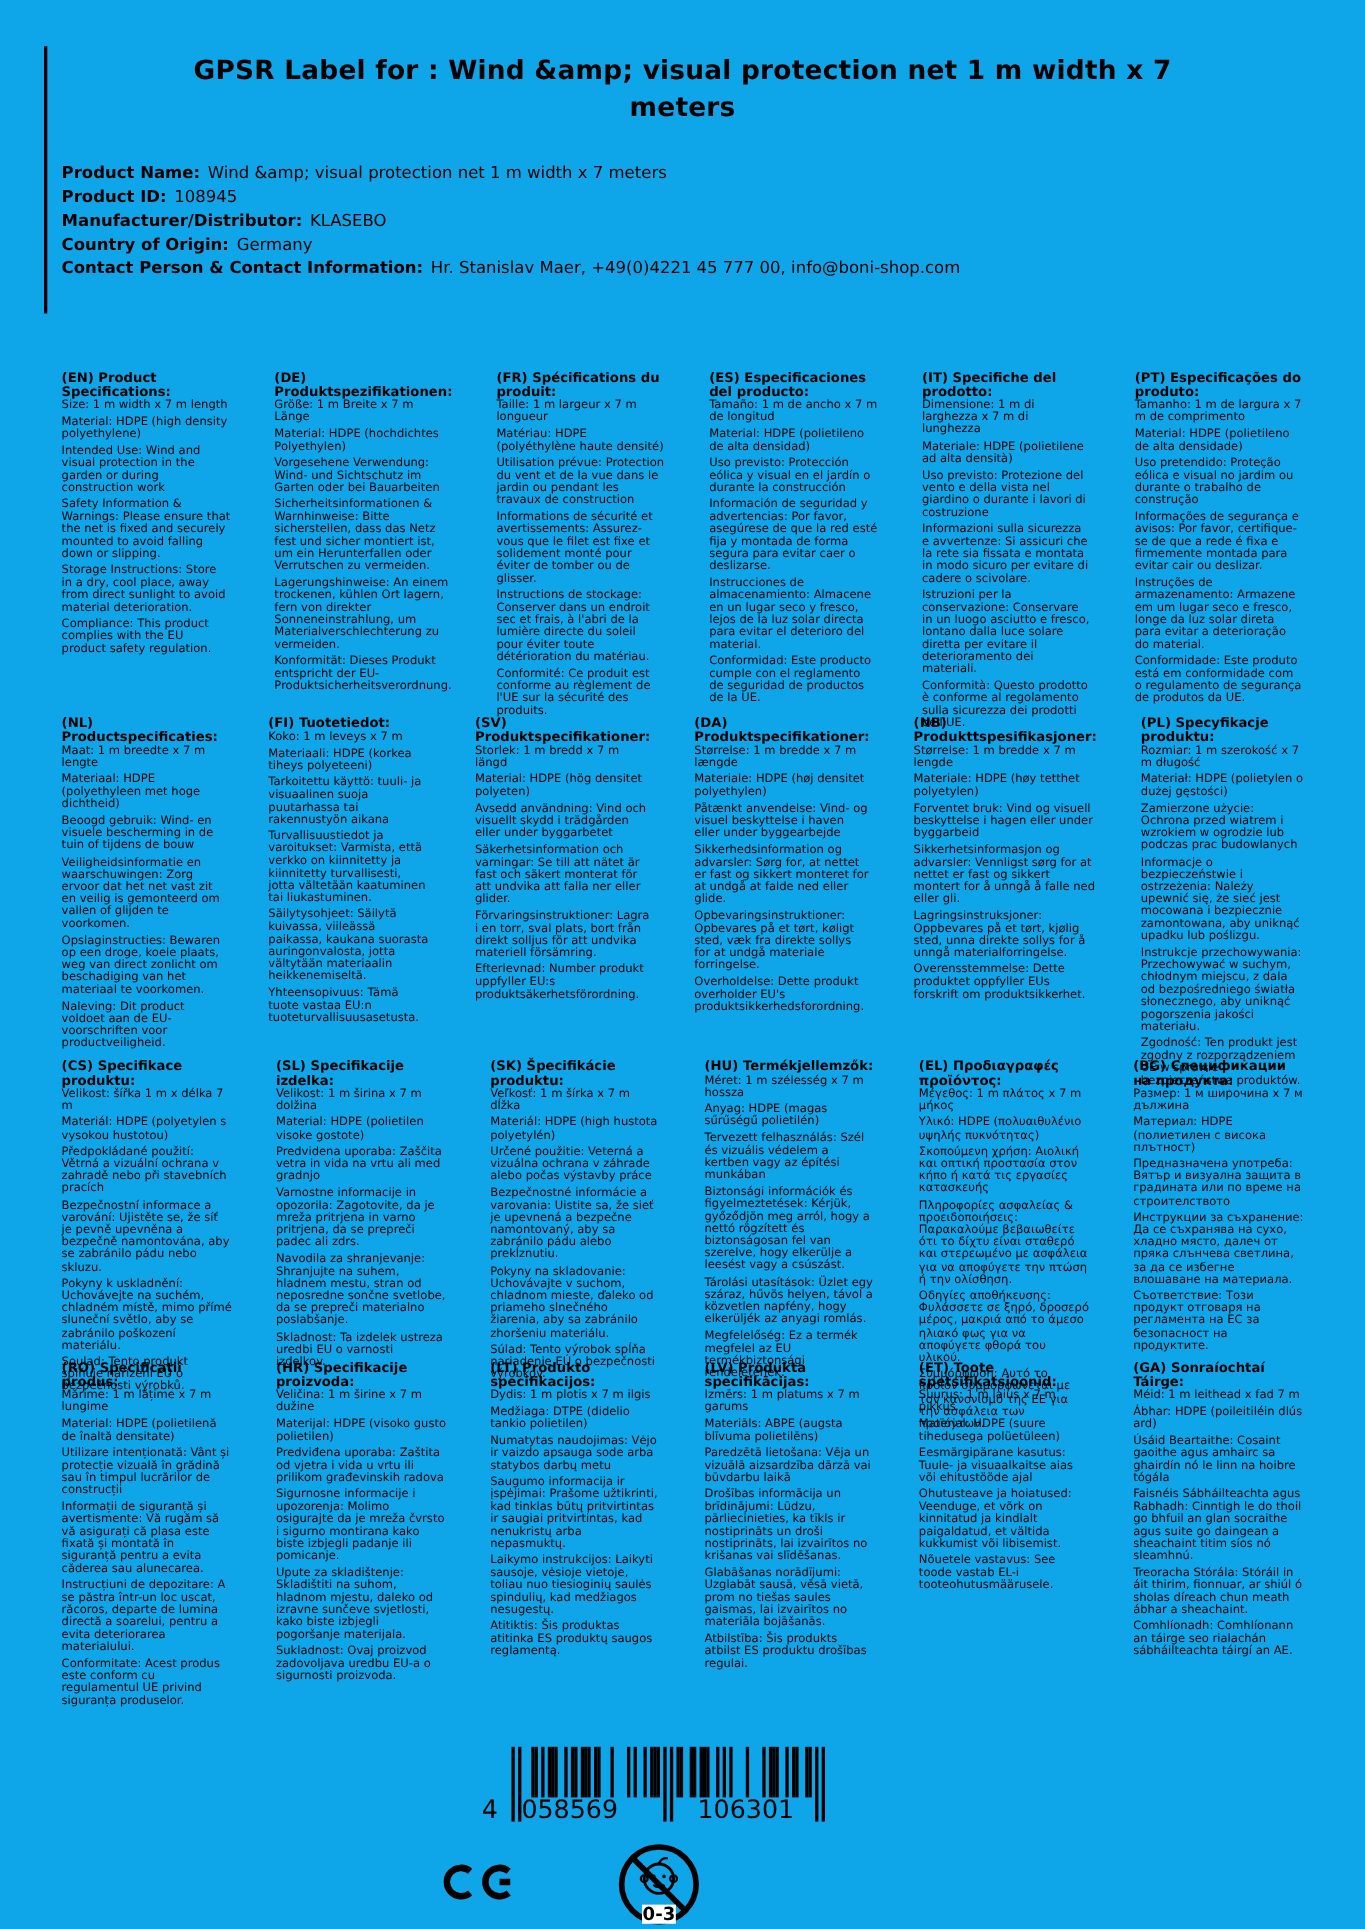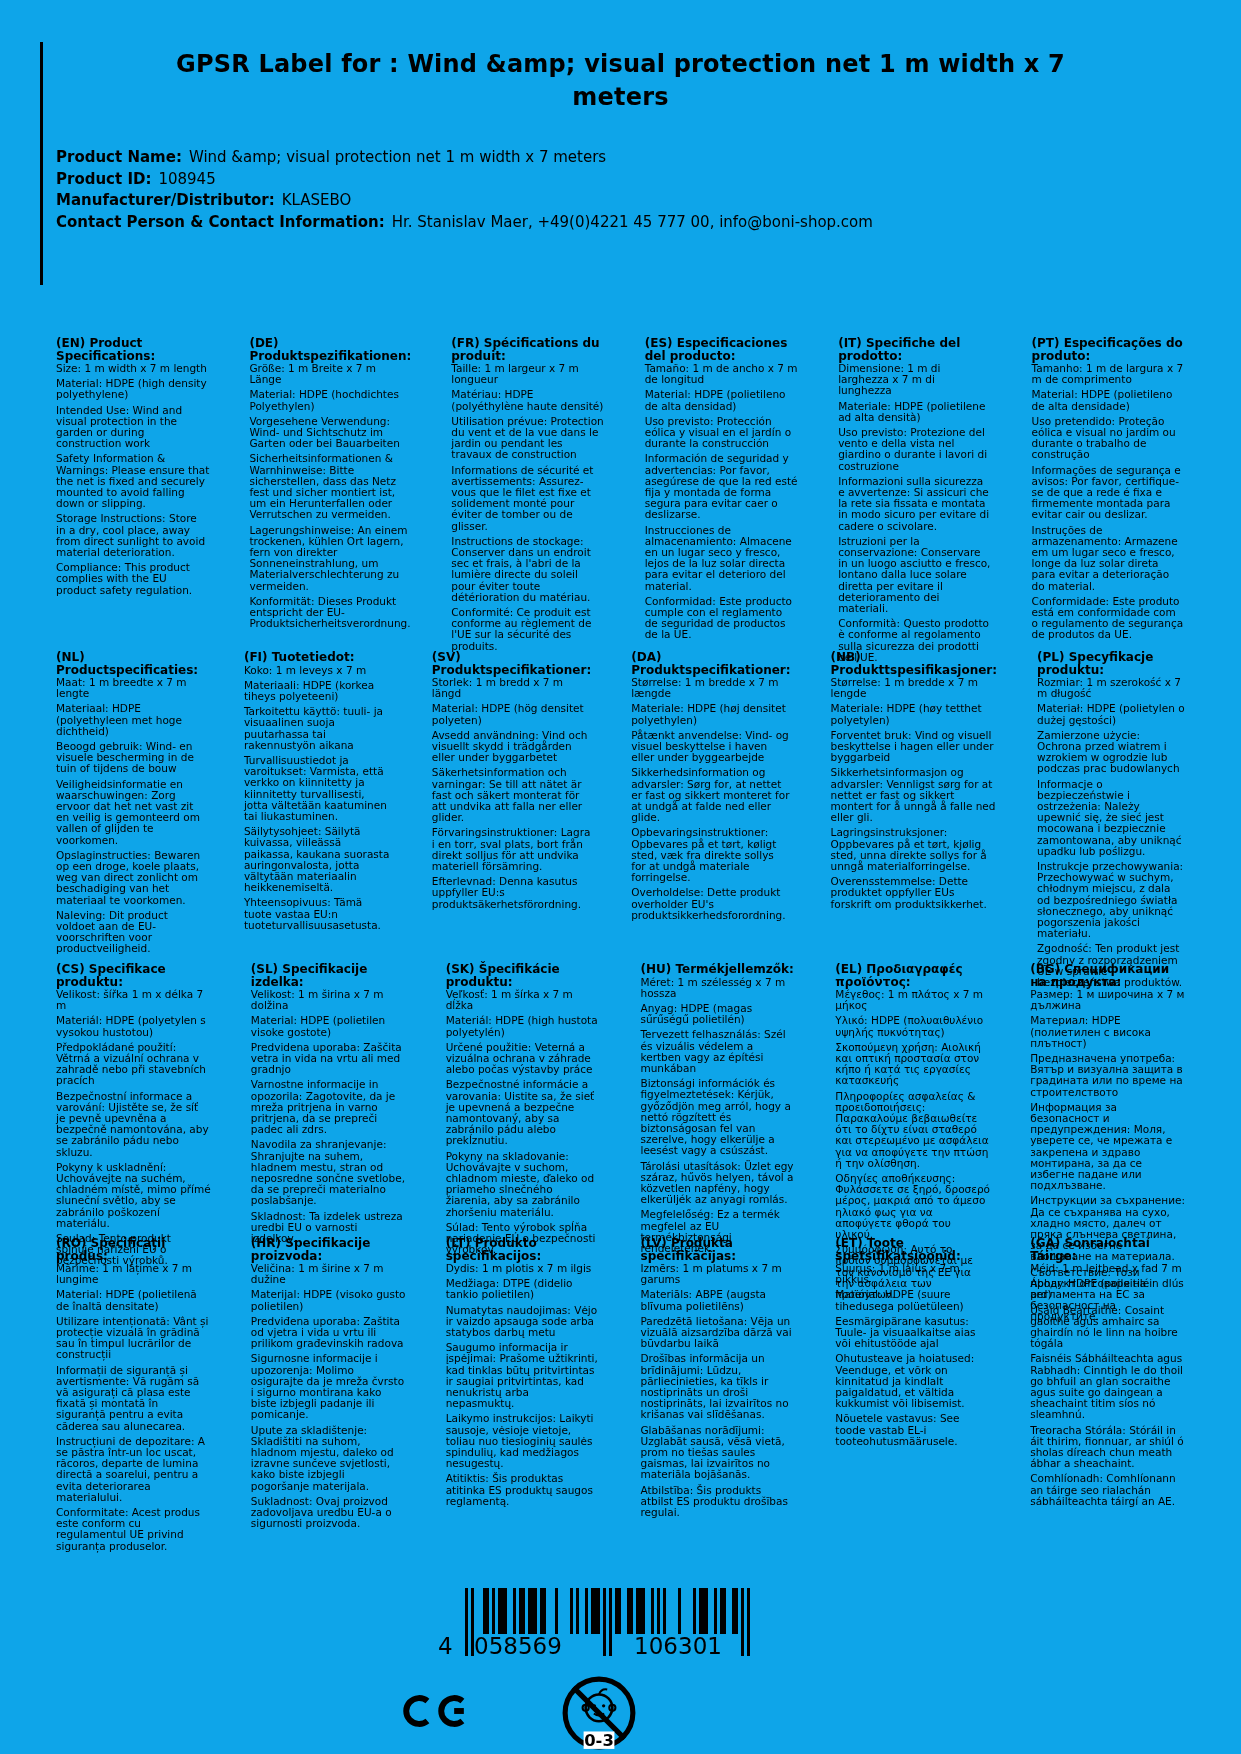--- a/index.html
+++ b/index.html
@@ -37,20 +37,21 @@
 
 <div class="page">
   <div class="left-mark"></div>
 
   <h1 class="title">GPSR Label for : Wind &amp;amp; visual protection net 1 m width x 7 meters</h1>
 
   <div class="product-info">
       <div class="pi-line"><span class="pi-label">Product Name:</span><span class="pi-value">Wind &amp;amp; visual protection net 1 m width x 7 meters</span></div>
       <div class="pi-line"><span class="pi-label">Product ID:</span><span class="pi-value">108945</span></div>
       <div class="pi-line"><span class="pi-label">Manufacturer/Distributor:</span><span class="pi-value">KLASEBO</span></div>
+      <div class="pi-line"><span class="pi-label">Country of Origin:</span><span class="pi-value">Germany</span></div>
       <div class="pi-line"><span class="pi-label">Contact Person &amp; Contact Information:</span><span class="pi-value">Hr. Stanislav Maer, +49(0)4221 45 777 00, info@boni-shop.com</span></div>
     </div>
 
   <div class="spec-grid">
     <div class="spec-row r1">
         <div class="spec-block">
           <div class="spec-header">(EN) Product Specifications:</div>
           <p class="spec-par">Size: 1 m width x 7 m length</p>
           <p class="spec-par">Material: HDPE (high density polyethylene)</p>
           <p class="spec-par">Intended Use: Wind and visual protection in the garden or during construction work</p>
@@ -123,21 +124,21 @@
           <p class="spec-par">Säilytysohjeet: Säilytä kuivassa, viileässä paikassa, kaukana suorasta auringonvalosta, jotta vältytään materiaalin heikkenemiseltä.</p>
           <p class="spec-par">Yhteensopivuus: Tämä tuote vastaa EU:n tuoteturvallisuusasetusta.</p>
         </div>
         <div class="spec-block">
           <div class="spec-header">(SV) Produktspecifikationer:</div>
           <p class="spec-par">Storlek: 1 m bredd x 7 m längd</p>
           <p class="spec-par">Material: HDPE (hög densitet polyeten)</p>
           <p class="spec-par">Avsedd användning: Vind och visuellt skydd i trädgården eller under byggarbetet</p>
           <p class="spec-par">Säkerhetsinformation och varningar: Se till att nätet är fast och säkert monterat för att undvika att falla ner eller glider.</p>
           <p class="spec-par">Förvaringsinstruktioner: Lagra i en torr, sval plats, bort från direkt solljus för att undvika materiell försämring.</p>
-          <p class="spec-par">Efterlevnad: Denna kasutus uppfyller EU:s produktsäkerhetsförordning.</p>
+          <p class="spec-par">Efterlevnad: Number produkt uppfyller EU:s produktsäkerhetsförordning.</p>
         </div>
         <div class="spec-block">
           <div class="spec-header">(DA) Produktspecifikationer:</div>
           <p class="spec-par">Størrelse: 1 m bredde x 7 m længde</p>
           <p class="spec-par">Materiale: HDPE (høj densitet polyethylen)</p>
           <p class="spec-par">Påtænkt anvendelse: Vind- og visuel beskyttelse i haven eller under byggearbejde</p>
           <p class="spec-par">Sikkerhedsinformation og advarsler: Sørg for, at nettet er fast og sikkert monteret for at undgå at falde ned eller glide.</p>
           <p class="spec-par">Opbevaringsinstruktioner: Opbevares på et tørt, køligt sted, væk fra direkte sollys for at undgå materiale forringelse.</p>
           <p class="spec-par">Overholdelse: Dette produkt overholder EU's produktsikkerhedsforordning.</p>
         </div>
@@ -204,21 +205,20 @@
           <p class="spec-par">Σκοπούμενη χρήση: Αιολική και οπτική προστασία στον κήπο ή κατά τις εργασίες κατασκευής</p>
           <p class="spec-par">Πληροφορίες ασφαλείας &amp; προειδοποιήσεις: Παρακαλούμε βεβαιωθείτε ότι το δίχτυ είναι σταθερό και στερεωμένο με ασφάλεια για να αποφύγετε την πτώση ή την ολίσθηση.</p>
           <p class="spec-par">Οδηγίες αποθήκευσης: Φυλάσσετε σε ξηρό, δροσερό μέρος, μακριά από το άμεσο ηλιακό φως για να αποφύγετε φθορά του υλικού.</p>
           <p class="spec-par">Συμμόρφωση: Αυτό το προϊόν συμμορφώνεται με τον κανονισμό της ΕΕ για την ασφάλεια των προϊόντων.</p>
         </div>
         <div class="spec-block">
           <div class="spec-header">(BG) Спецификации на продукта:</div>
           <p class="spec-par">Размер: 1 м широчина x 7 м дължина</p>
           <p class="spec-par">Материал: HDPE (полиетилен с висока плътност)</p>
           <p class="spec-par">Предназначена употреба: Вятър и визуална защита в градината или по време на строителството</p>
-          <p class="spec-par">Информация за безопасност и предупреждения: Моля, уверете се, че мрежата е закрепена и здраво монтирана, за да се избегне падане или подхлъзване.</p>
           <p class="spec-par">Инструкции за съхранение: Да се съхранява на сухо, хладно място, далеч от пряка слънчева светлина, за да се избегне влошаване на материала.</p>
           <p class="spec-par">Съответствие: Този продукт отговаря на регламента на ЕС за безопасност на продуктите.</p>
         </div>
       </div>
     <div class="spec-row r4">
         <div class="spec-block">
           <div class="spec-header">(RO) Specificații produs:</div>
           <p class="spec-par">Mărime: 1 m lățime x 7 m lungime</p>
           <p class="spec-par">Material: HDPE (polietilenă de înaltă densitate)</p>
           <p class="spec-par">Utilizare intenționată: Vânt și protecție vizuală în grădină sau în timpul lucrărilor de construcții</p>

